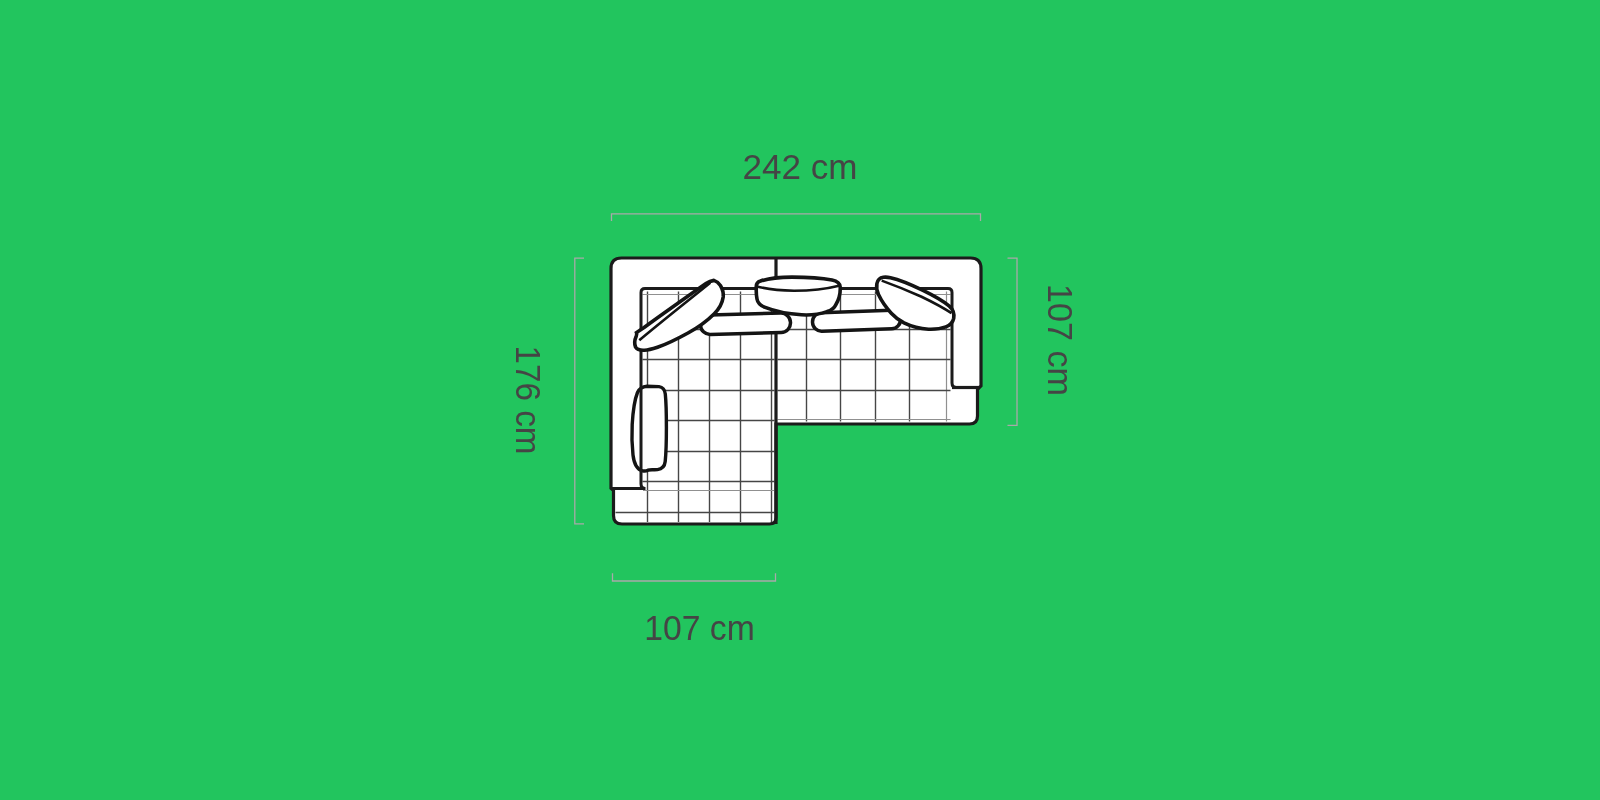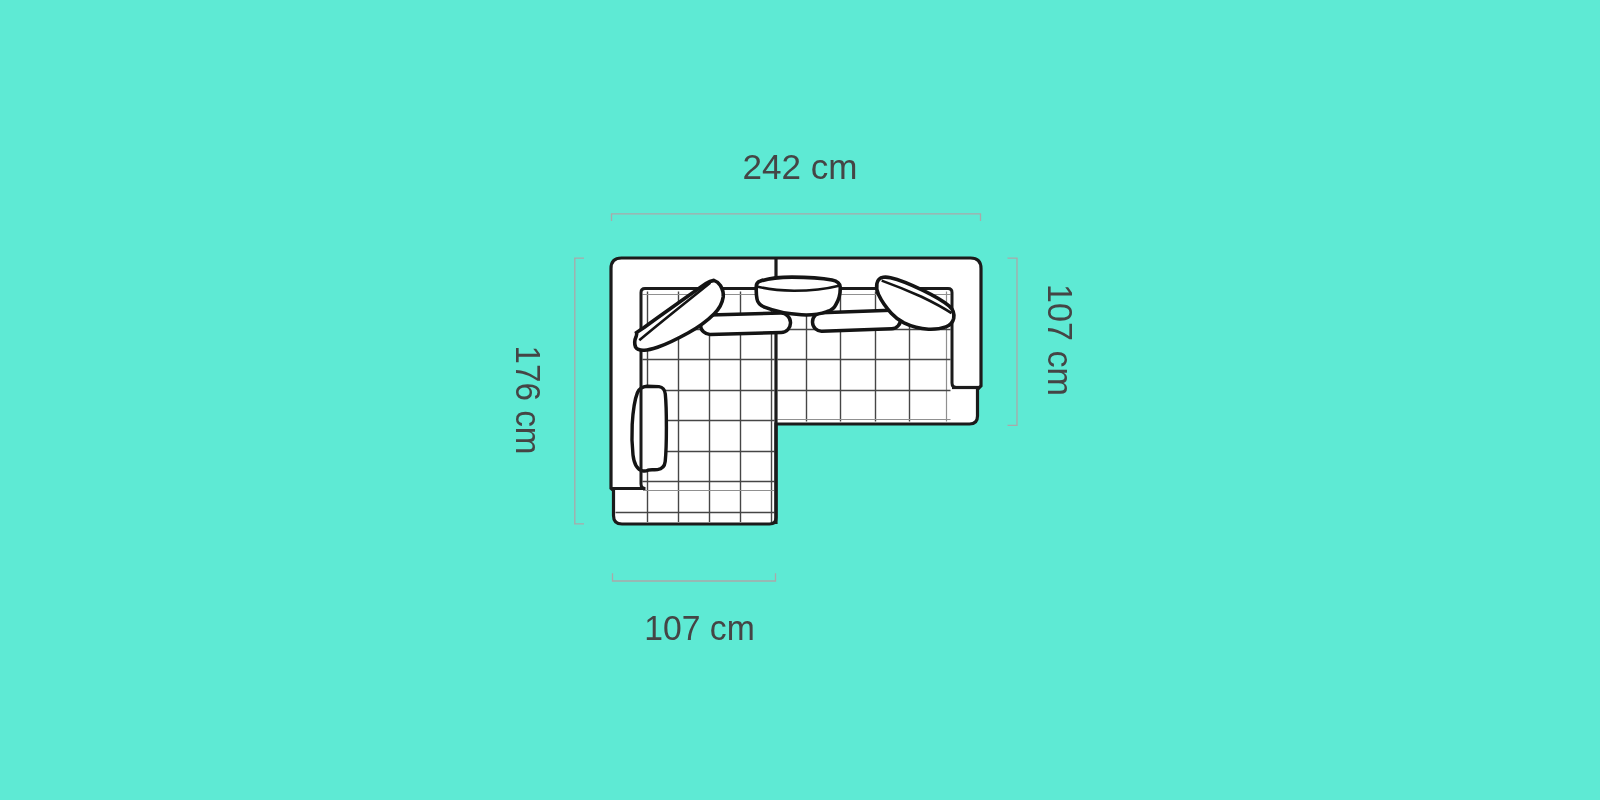--- a/index.html
+++ b/index.html
@@ -1,16 +1,16 @@
 <!DOCTYPE html>
 <html><head>
 <meta charset="utf-8">
 <style>
   html,body{margin:0;padding:0;background:#ffffff;}
-  .stage{position:relative;width:1600px;height:800px;background:#5eead4;overflow:hidden;}
+  .stage{position:relative;width:1600px;height:800px;background:#22c55e;overflow:hidden;}
   svg{position:absolute;left:0;top:0;}
   text{font-family:"Liberation Sans",sans-serif;fill:#454545;}
 </style>
 </head>
 <body>
 <div class="stage">
 <svg width="1600" height="800" viewBox="0 0 1600 800">
 
   <text x="800" y="178.5" font-size="35.5" text-anchor="middle" textLength="115" lengthAdjust="spacingAndGlyphs">242 cm</text>
 

